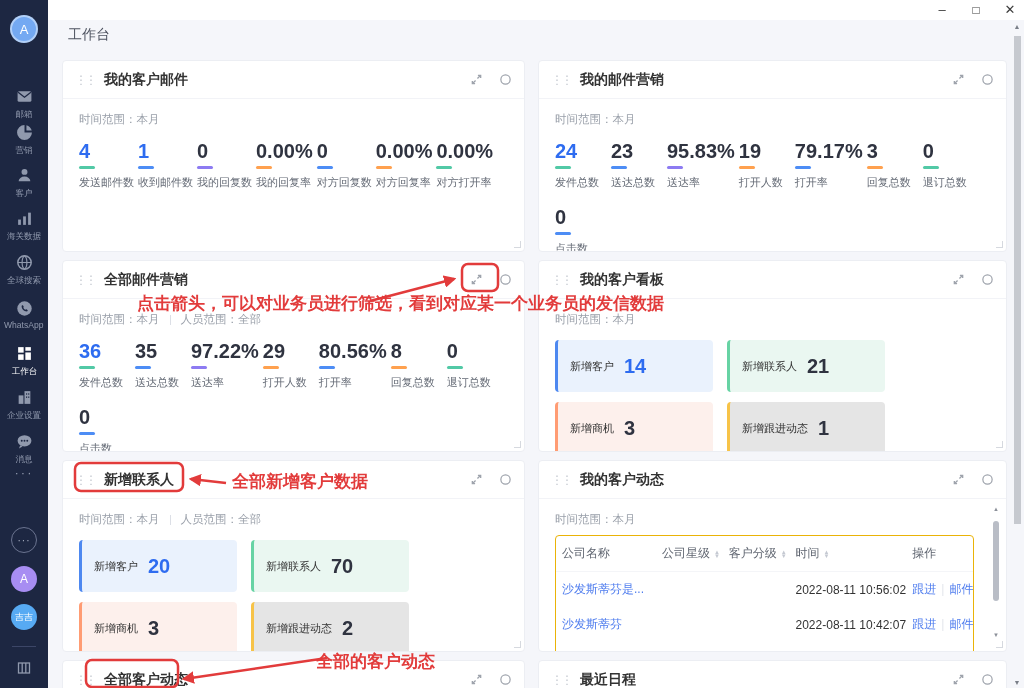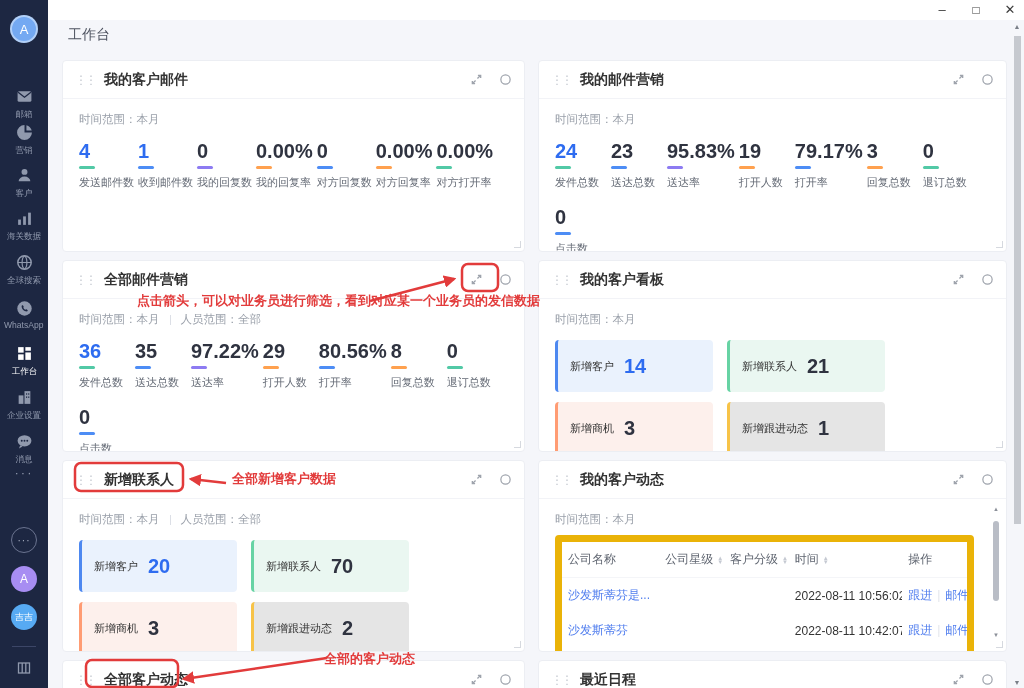--- a/index.html
+++ b/index.html
@@ -64,21 +64,21 @@
 
   .tiles { display:grid; grid-template-columns:repeat(2,158px); gap:10px 14px; }
   .tile { height:52px; border-radius:4px; display:flex; align-items:center; padding:0 12px; gap:10px; border-left:3px solid; }
   .tile .t-lbl { font-size:11px; color:#333; white-space:nowrap;text-align:center; }
   .tile .t-val { font-size:20px; font-weight:700; color:#2f3340; }
   .tile-blue   { background:#eaf2fd; border-color:#4d88f0; } .tile-blue .t-val { color:#2e6cf0; }
   .tile-green  { background:#eaf7f1; border-color:#67d3a4; }
   .tile-red    { background:#fdf0ec; border-color:#ff9c73; }
   .tile-yellow { background:#e5e5e5; border-color:#f7c348; }
 
-  .table-wrap { border:7px solid #eab308; border-radius:4px; margin-right:16px; }
+  .table-wrap { border:1px solid #eab308; border-radius:4px; margin-right:16px; }
   table { width:100%; border-collapse:collapse; font-size:12px; table-layout:fixed; }
   th { color:#5f6570; font-weight:400; text-align:left; padding:9px 6px; white-space:nowrap; border-bottom:1px solid #f4f5f8; }
   td { padding:9px 6px; color:#333; white-space:nowrap; overflow:hidden; }
   .link { color:#4e7cee; cursor:pointer; }
   .act-divider { color:#e3e6ec; margin:0 5px; }
   .sort { display:inline-flex; flex-direction:column; vertical-align:middle; margin-left:4px;
     font-size:6px; line-height:4px; color:#c5c9d2; cursor:pointer; font-style:normal; }
 
   .inner-scroll { position:absolute; right:5px; top:44px; bottom:12px; width:10px;
     display:flex; flex-direction:column; align-items:center; }
@@ -87,21 +87,21 @@
   .inner-scroll .spacer { flex:1; }
 
   .page-scrollbar { position:absolute; right:1px; top:2px; bottom:0; width:12px; z-index:30;
     display:flex; flex-direction:column; align-items:center; }
   .page-scrollbar .arr { font-size:7px; color:#7a7f88; line-height:10px; cursor:pointer; }
   .page-scrollbar .thumb { width:7px; height:488px; margin-top:4px; background:#c6c9cf; cursor:pointer; }
   .page-scrollbar .spacer { flex:1; }
 
   
   .anno-svg { position:absolute; left:0; top:0; width:1024px; height:688px; pointer-events:none; z-index:60; }
-  .anno-text { position:absolute; color:#e23b3b; font-size:13px; font-weight:700; white-space:nowrap; z-index:61; pointer-events:none; }
+  .anno-text { position:absolute; color:#e23b3b; font-size:17px; font-weight:700; white-space:nowrap; z-index:61; pointer-events:none; }
 </style>
 </head>
 <body>
 
 <div class="sidebar">
   <div class="sb-avatar">A</div>
 
   <div class="sb-item" style="top:88px">
     <svg viewBox="0 0 16 16">
         <rect x="1.5" y="3" width="13" height="10" rx="1.5" fill="currentColor"></rect>
@@ -599,13 +599,13 @@
   </defs>
   <rect x="462" y="264" width="36" height="27" rx="6" fill="none" stroke="#e23b3b" stroke-width="2.5"></rect>
   <line x1="370" y1="301" x2="454" y2="279" stroke="#e23b3b" stroke-width="2.5" marker-end="url(#arrowhead)"></line>
   <rect x="75" y="463" width="108" height="28" rx="6" fill="none" stroke="#e23b3b" stroke-width="2.5"></rect>
   <line x1="226" y1="483" x2="191" y2="479" stroke="#e23b3b" stroke-width="2.5" marker-end="url(#arrowhead)"></line>
   <rect x="86" y="660" width="92" height="27" rx="6" fill="none" stroke="#e23b3b" stroke-width="2.5"></rect>
   <line x1="327" y1="658" x2="184" y2="679" stroke="#e23b3b" stroke-width="2.5" marker-end="url(#arrowhead)"></line>
 </svg>
 <div class="anno-text" style="left:137px;top:292px">点击箭头，可以对业务员进行筛选，看到对应某一个业务员的发信数据</div>
 <div class="anno-text" style="left:232px;top:470px">全部新增客户数据</div>
-<div class="anno-text" style="left:324px;top:650px">全部的客户动态</div>
+<div class="anno-text" style="left:316px;top:650px">全部的客户动态</div>
 
 </body></html>

